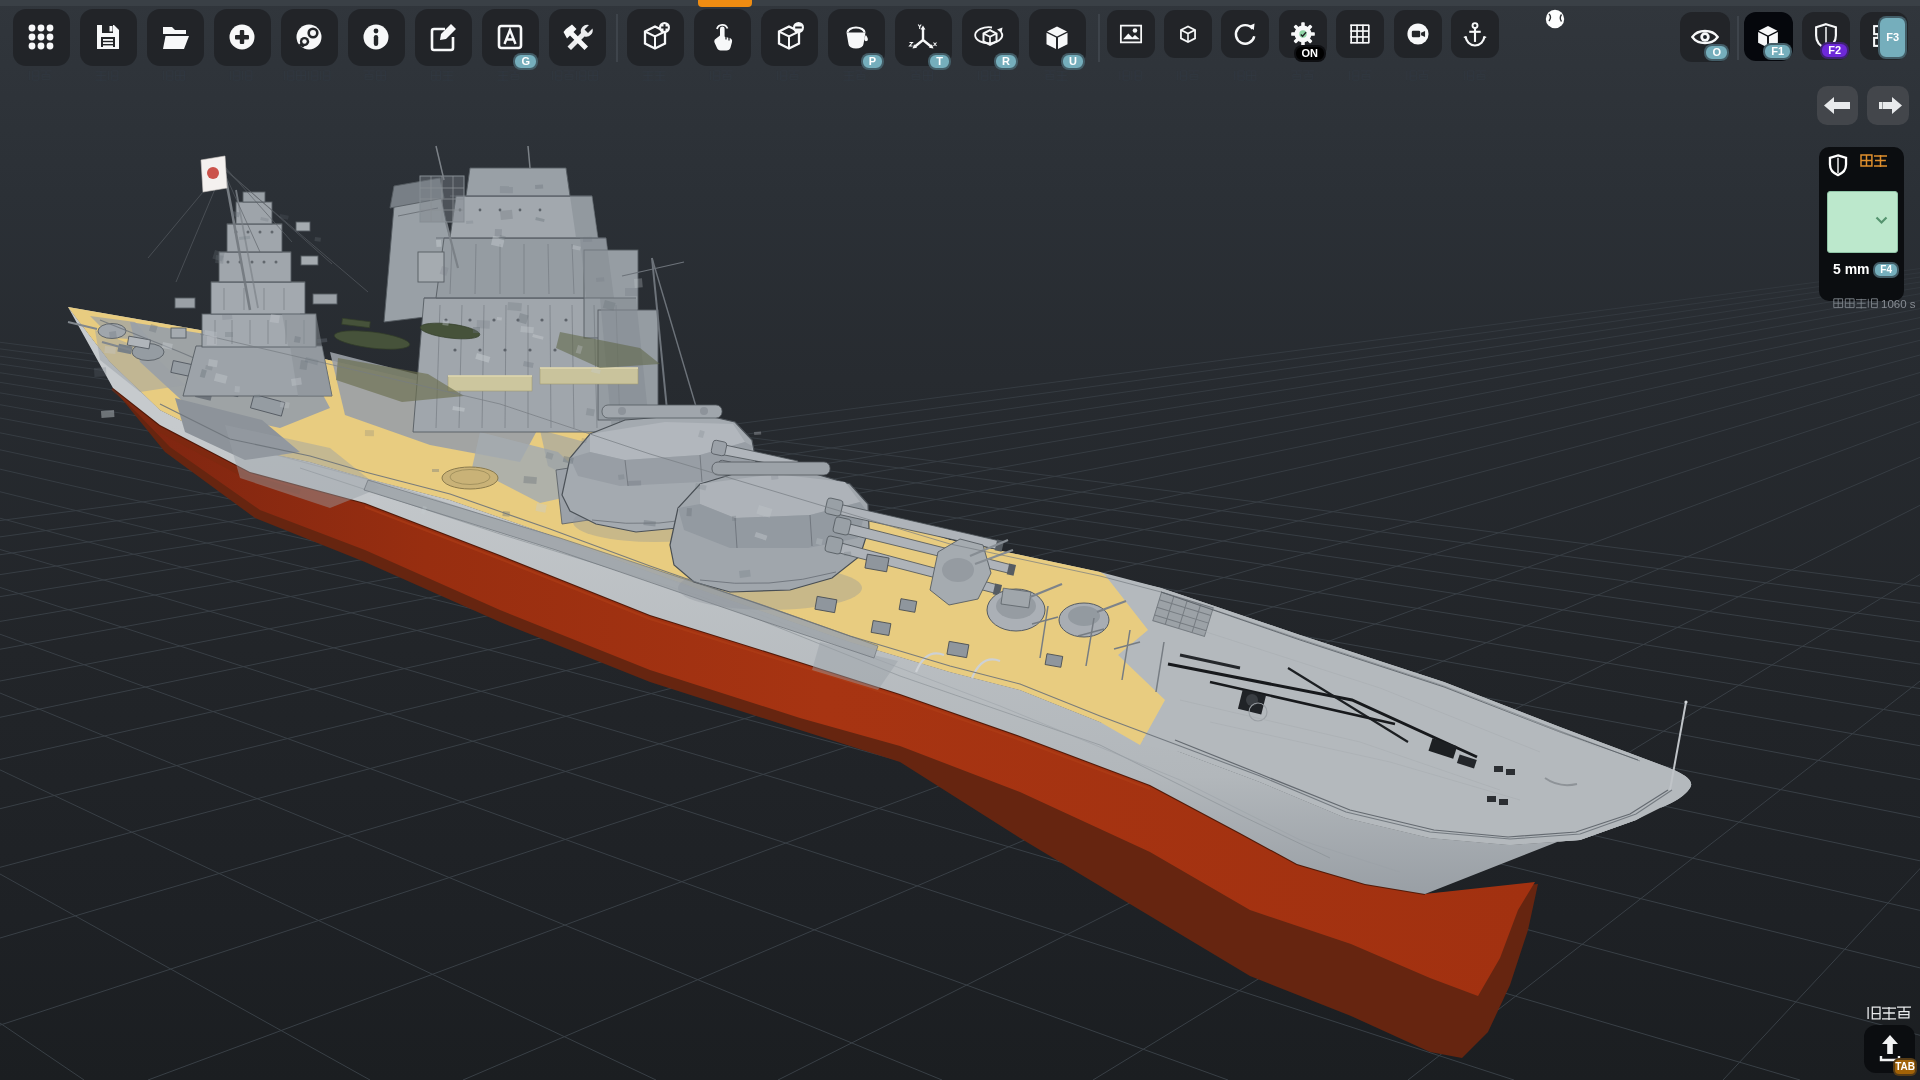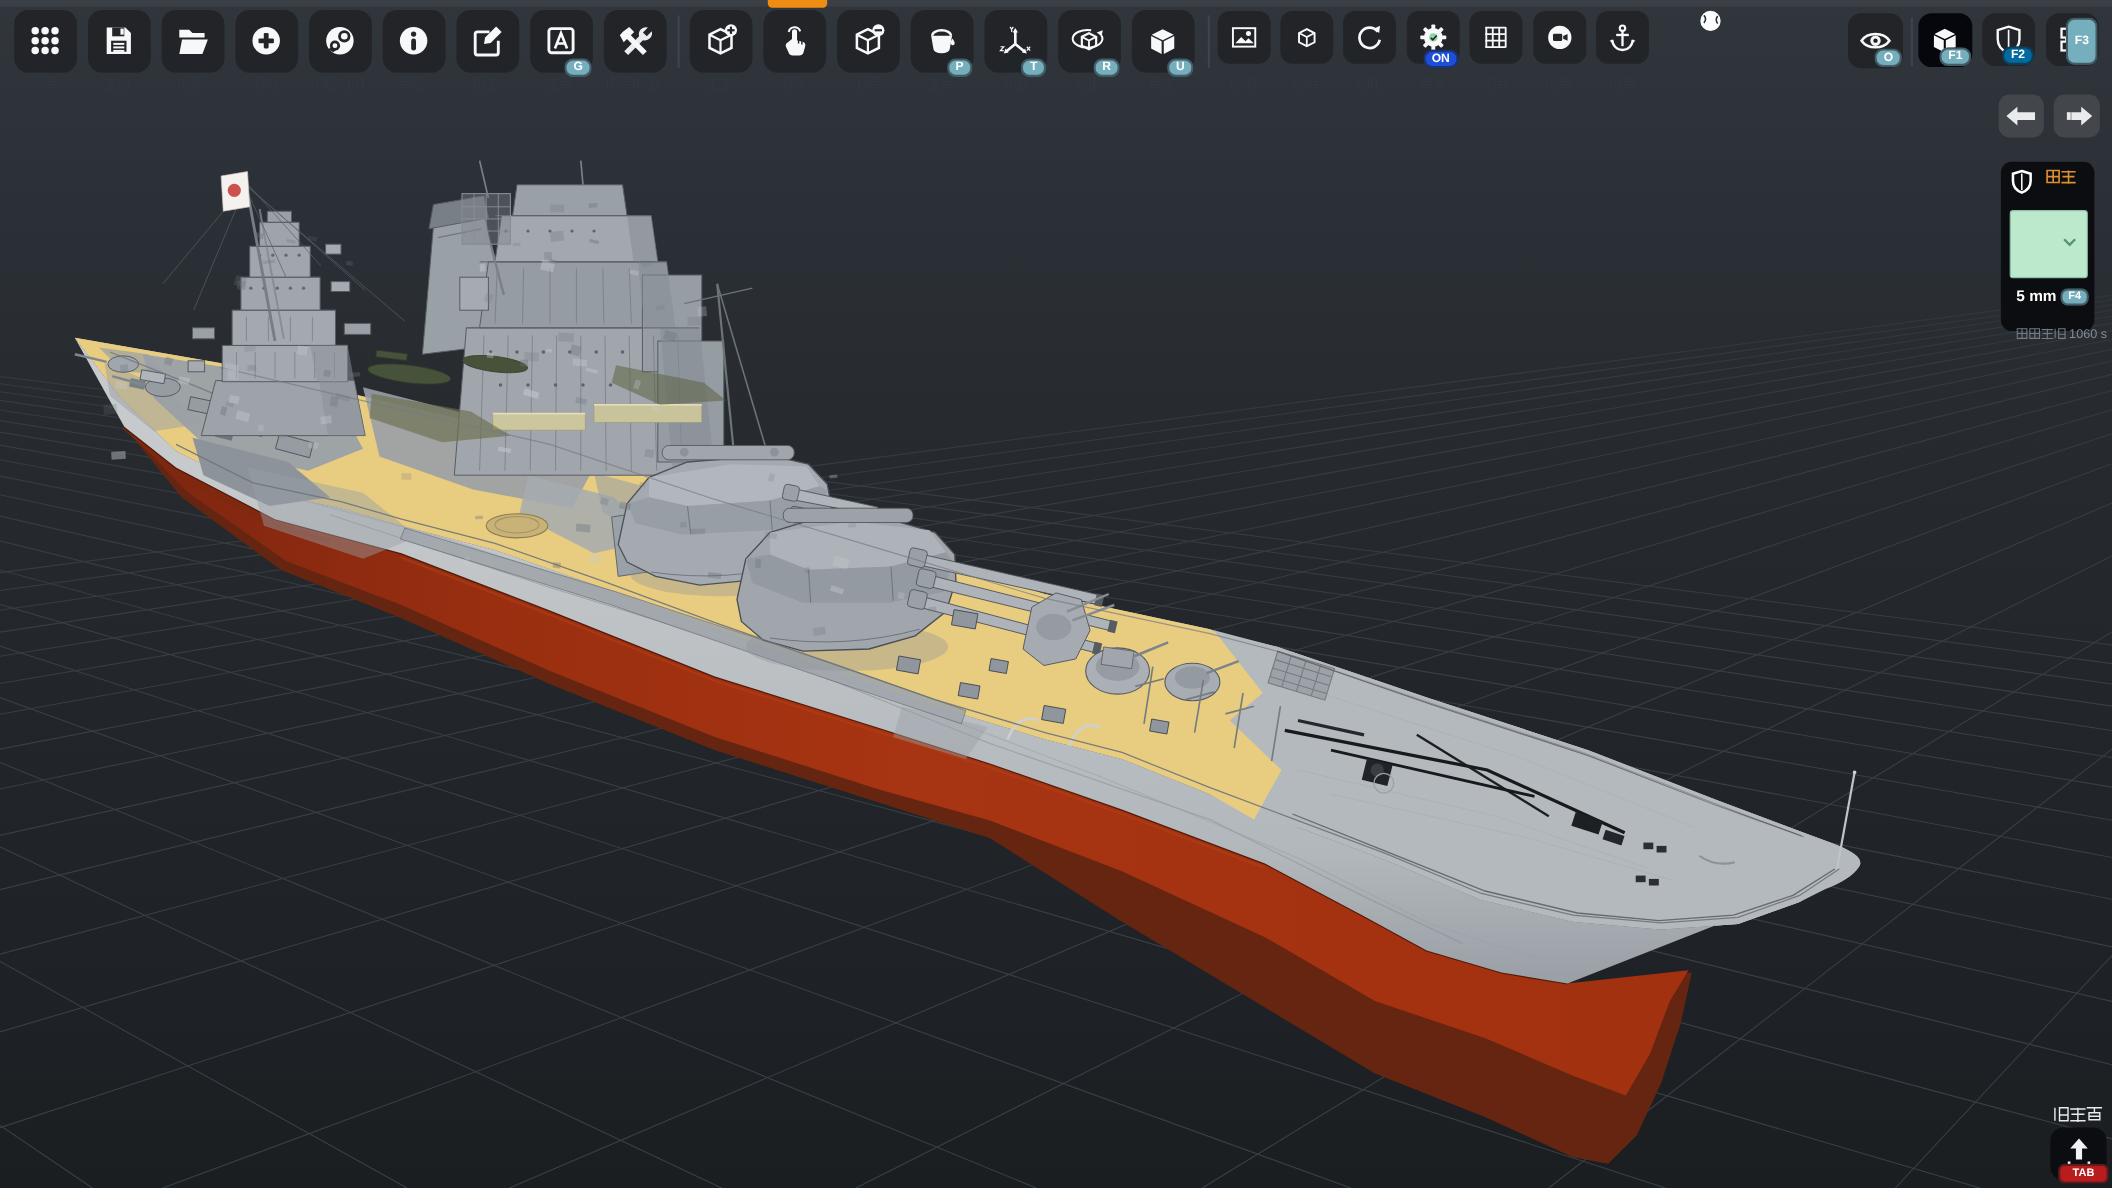--- a/index.html
+++ b/index.html
@@ -604,21 +604,21 @@
         <rect x="15" y="3.6" width="4" height="5.6" rx="1" fill="#f7f8f9" transform="rotate(90 17 17)"></rect>
         <rect x="15" y="3.6" width="4" height="5.6" rx="1" fill="#f7f8f9" transform="rotate(135 17 17)"></rect>
         <rect x="15" y="3.6" width="4" height="5.6" rx="1" fill="#f7f8f9" transform="rotate(180 17 17)"></rect>
         <rect x="15" y="3.6" width="4" height="5.6" rx="1" fill="#f7f8f9" transform="rotate(225 17 17)"></rect>
         <rect x="15" y="3.6" width="4" height="5.6" rx="1" fill="#f7f8f9" transform="rotate(270 17 17)"></rect>
         <rect x="15" y="3.6" width="4" height="5.6" rx="1" fill="#f7f8f9" transform="rotate(315 17 17)"></rect>
         <circle cx="17" cy="17" r="9.6" fill="#f7f8f9"></circle>
         <circle cx="17" cy="17" r="4.2" fill="#90d5a7"></circle>
         <path d="M14.5 17.5 l2 2 4-4.5" stroke="#232528" stroke-width="1.6" fill="none"></path>
       </svg></div>
-    <div style="position:absolute;right:1px;bottom:-4px;background:#1d4ed8;color:#fff;font:bold 11px/13px 'Liberation Sans',sans-serif;padding:0 6px;border-radius:8px;border:2px solid rgba(25,28,32,.55)">ON</div>
+    <div style="position:absolute;right:1px;bottom:-4px;background:#000000;color:#fff;font:bold 11px/13px 'Liberation Sans',sans-serif;padding:0 6px;border-radius:8px;border:2px solid rgba(25,28,32,.55)">ON</div>
   </div>
 <div style="position:absolute;left:1336px;top:10px;width:48px;height:48px;background:rgba(33,35,39,0.94);border-radius:11px">
     <div style="position:absolute;left:9px;top:9px;height:30px"><svg width="30" height="30" viewBox="0 0 34 34">
         <line x1="7.0" y1="6.5" x2="7.0" y2="27.5" stroke="#f7f8f9" stroke-width="1.9"></line>
         <line x1="13.66" y1="6.5" x2="13.66" y2="27.5" stroke="#f7f8f9" stroke-width="1.9"></line>
         <line x1="20.32" y1="6.5" x2="20.32" y2="27.5" stroke="#f7f8f9" stroke-width="1.9"></line>
         <line x1="26.98" y1="6.5" x2="26.98" y2="27.5" stroke="#f7f8f9" stroke-width="1.9"></line>
         <line x1="6" y1="7.0" x2="27" y2="7.0" stroke="#f7f8f9" stroke-width="1.9"></line>
         <line x1="6" y1="13.66" x2="27" y2="13.66" stroke="#f7f8f9" stroke-width="1.9"></line>
         <line x1="6" y1="20.32" x2="27" y2="20.32" stroke="#f7f8f9" stroke-width="1.9"></line>
@@ -707,21 +707,21 @@
         <path d="M6.5 12.8 L16 17.6 V29 L6.5 24.2 Z" fill="#f7f8f9"></path>
         <path d="M27.5 12.8 L18 17.6 V29 L27.5 24.2 Z" fill="#f7f8f9"></path>
       </svg></div>
     <div style="position:absolute;right:1px;bottom:1px;background:#75aebc;color:#fff;font:bold 11px/13px 'Liberation Sans',sans-serif;padding:0 6px;border-radius:8px;border:2px solid rgba(25,28,32,.55)">F1</div>
   </div>
 <div style="position:absolute;left:1802px;top:12px;width:48px;height:48px;background:rgba(33,35,39,0.94);border-radius:12px">
     <div style="position:absolute;left:8px;top:8px;height:32px"><svg width="32" height="32" viewBox="0 0 34 34">
         <path d="M17 4.5 L27.5 7.8 V16.5 c0 7.5-4.5 11.5-10.5 13.7 C11 28 6.5 24 6.5 16.5 V7.8 Z" fill="none" stroke="#f7f8f9" stroke-width="2.3"></path>
         <path d="M17 7.5 V27.5" stroke="#f7f8f9" stroke-width="1.6"></path>
       </svg></div>
-    <div style="position:absolute;right:1px;bottom:1px;background:#0369a1;color:#fff;font:bold 11px/13px 'Liberation Sans',sans-serif;padding:0 6px;border-radius:8px;border:2px solid rgba(25,28,32,.55)">F2</div>
+    <div style="position:absolute;right:1px;bottom:1px;background:#6d28d9;color:#fff;font:bold 11px/13px 'Liberation Sans',sans-serif;padding:0 6px;border-radius:8px;border:2px solid rgba(25,28,32,.55)">F2</div>
   </div>
 <div style="position:absolute;left:1860px;top:12px;width:48px;height:48px;background:rgba(33,35,39,0.94);border-radius:12px">
     <div style="position:absolute;left:8px;top:8px;height:32px"><svg width="32" height="32" viewBox="0 0 34 34">
         <rect x="6.5" y="6.5" width="8.5" height="8.5" fill="none" stroke="#f7f8f9" stroke-width="2.2"></rect>
         <rect x="19" y="6.5" width="8.5" height="8.5" fill="none" stroke="#f7f8f9" stroke-width="2.2"></rect>
         <rect x="6.5" y="19" width="8.5" height="8.5" fill="none" stroke="#f7f8f9" stroke-width="2.2"></rect>
         <rect x="19" y="19" width="8.5" height="8.5" fill="none" stroke="#f7f8f9" stroke-width="2.2"></rect>
         <line x1="15" y1="10.7" x2="19" y2="10.7" stroke="#f7f8f9" stroke-width="1.6"></line>
         <line x1="10.7" y1="15" x2="10.7" y2="19" stroke="#f7f8f9" stroke-width="1.6"></line>
         <line x1="23.2" y1="15" x2="23.2" y2="19" stroke="#f7f8f9" stroke-width="1.6"></line>
@@ -768,13 +768,13 @@
 <svg style="position:absolute;left:1867px;top:1005px" width="50" height="18">
     <path d="M1.1 2.1v11.8 M5.3 2.1h7.7v11.8h-7.7z M5.3 8.7h7.7" fill="none" stroke="#e9ebed" stroke-width="1.30" opacity="1.0"></path>
     <path d="M15.0 3.2h14.0 M16.1 8.0h11.8 M15.0 13.9h14.0 M22.0 2.1v12.9" fill="none" stroke="#e9ebed" stroke-width="1.30" opacity="1.0"></path>
     <path d="M30.0 2.1h14.0 M32.1 6.6h9.8v6.3h-9.8z M37.0 2.1v4.2 M32.1 9.7h9.8" fill="none" stroke="#e9ebed" stroke-width="1.30" opacity="1.0"></path>
   </svg>
 <div style="position:absolute;left:1864px;top:1025px;width:51px;height:48px;background:#0b0d10;border-radius:12px">
     <svg style="position:absolute;left:11px;top:7px" width="30" height="30">
       <path d="M15 3 l8 9 h-5.2 v10 h-5.6 v-10 H7 Z" fill="#f2f3f4"></path>
       <path d="M6 24 v4 h18 v-4" stroke="#f2f3f4" stroke-width="2.4" fill="none"></path>
     </svg>
-    <div style="position:absolute;right:-2px;bottom:-3px;background:#b91c1c;color:#fff;font:bold 10px/12px 'Liberation Sans',sans-serif;padding:1px 11px;border-radius:6px;border:2px solid rgba(25,28,32,.55)">TAB</div>
+    <div style="position:absolute;right:-2px;bottom:-3px;background:#a16207;color:#fff;font:bold 10px/12px 'Liberation Sans',sans-serif;padding:1px 0;border-radius:6px;border:2px solid rgba(25,28,32,.55)">TAB</div>
   </div>
 </body></html>

